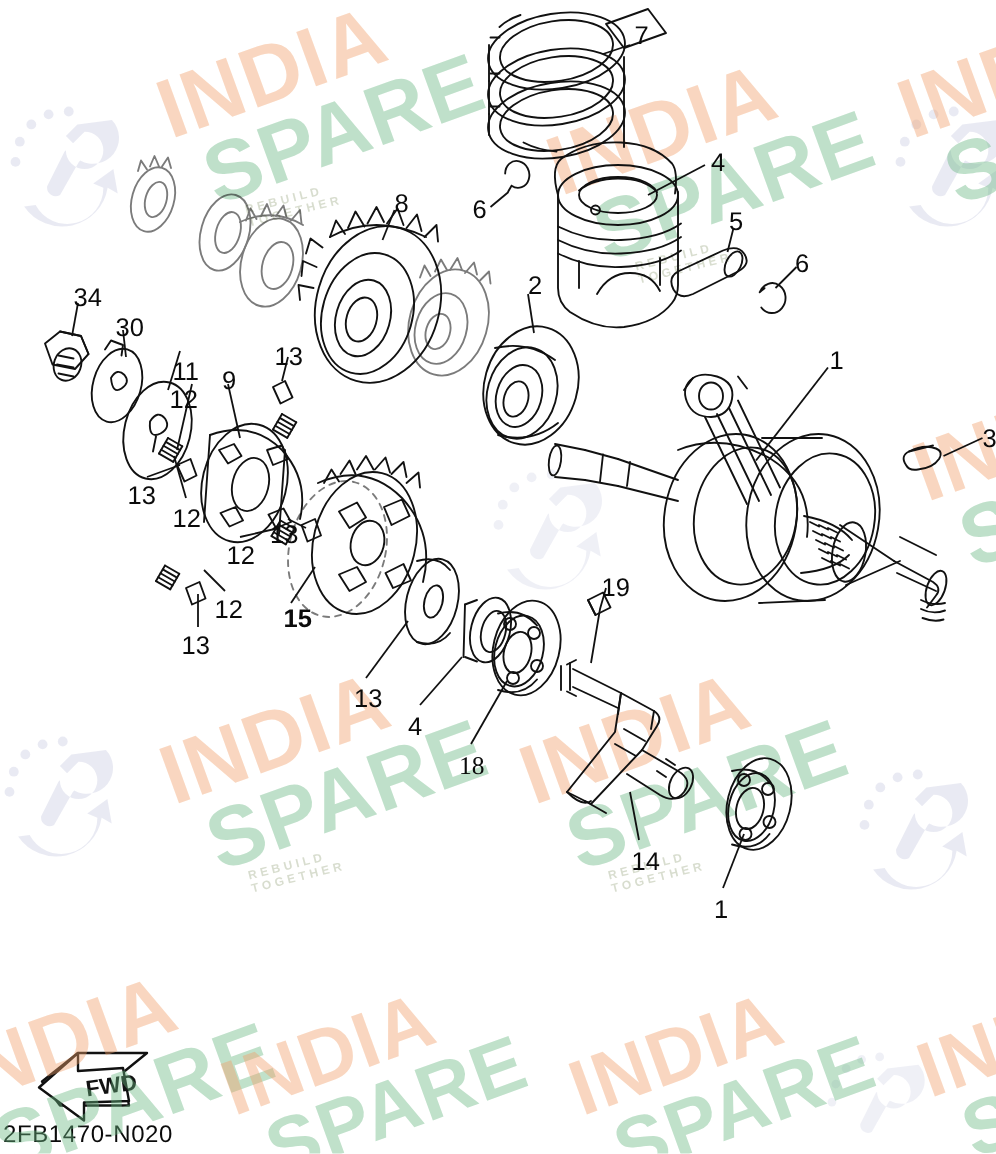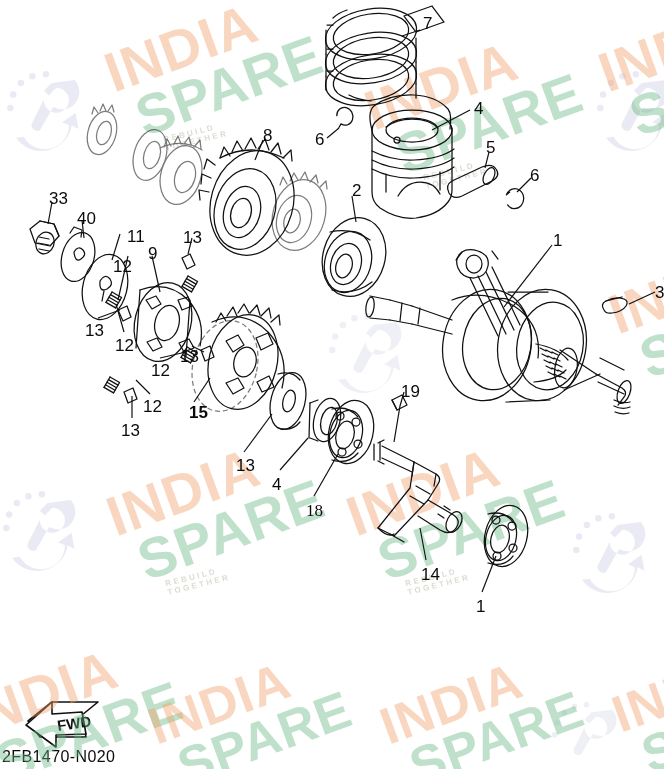--- a/index.html
+++ b/index.html
@@ -438,37 +438,37 @@
       <div class="lbl" style="left: 352px; top: 182px;">2</div>
       <div class="lbl" style="left: 655px; top: 284px;">3</div>
       <div class="lbl" style="left: 474px; top: 100px;">4</div>
       <div class="lbl" style="left: 486px; top: 139px;">5</div>
       <div class="lbl" style="left: 315px; top: 131px;">6</div>
       <div class="lbl" style="left: 530px; top: 167px;">6</div>
       <div class="lbl" style="left: 423px; top: 15px;">7</div>
       <div class="lbl" style="left: 263px; top: 127px;">8</div>
       <div class="lbl" style="left: 148px; top: 245px;">9</div>
       <div class="lbl" style="left: 236px; top: 457px;">13</div>
-      <div class="lbl" style="left: 115px; top: 228px; margin-left: 12px;">11</div>
+      <div class="lbl" style="left: 115px; top: 239px;">11</div>
       <div class="lbl" style="left: 113px; top: 258px;">12</div>
       <div class="lbl" style="left: 115px; top: 337px;">12</div>
       <div class="lbl" style="left: 151px; top: 362px;">12</div>
       <div class="lbl" style="left: 143px; top: 398px;">12</div>
       <div class="lbl" style="left: 183px; top: 229px;">13</div>
       <div class="lbl" style="left: 85px; top: 322px;">13</div>
       <div class="lbl" style="left: 180px; top: 348px;">13</div>
       <div class="lbl" style="left: 121px; top: 422px;">13</div>
       <div class="lbl" style="left: 421px; top: 566px;">14</div>
       <div class="lbl" style="left: 189px; top: 404px; font-weight: bold;">15</div>
       <div class="lbl" style="left: 272px; top: 476px;">4</div>
       <div class="lbl" style="left: 476px; top: 598px;">1</div>
       <div class="lbl" style="left: 306px; top: 502px; font-family: Liberation Serif, serif;">18</div>
       <div class="lbl" style="left: 401px; top: 383px;">19</div>
-      <div class="lbl" style="left: 77px; top: 210px;">40</div>
-      <div class="lbl" style="left: 49px; top: 190px;">33</div>
+      <div class="lbl" style="left: 77px; top: 210px;">30</div>
+      <div class="lbl" style="left: 49px; top: 190px;">34</div>
     </div>
 
   <div id="fwd-wrap">
     <svg viewBox="0 0 84 52" width="84" height="52">
       <g fill="#ffffff" stroke="#111" stroke-width="1.6" stroke-linejoin="round">
         <path d="M28 4 l46 0 l-16 13 l4 22 l-46 0 l-12 -16z"></path>
         <path d="M2 27 l26 -23 l0 12 l30 -2 l4 22 l-30 1 l0 12z"></path>
       </g>
       <text x="34" y="33" font-family="Liberation Sans, sans-serif" font-size="15" font-weight="700" fill="#111" transform="rotate(-8 34 33)">FWD</text>
     </svg>

